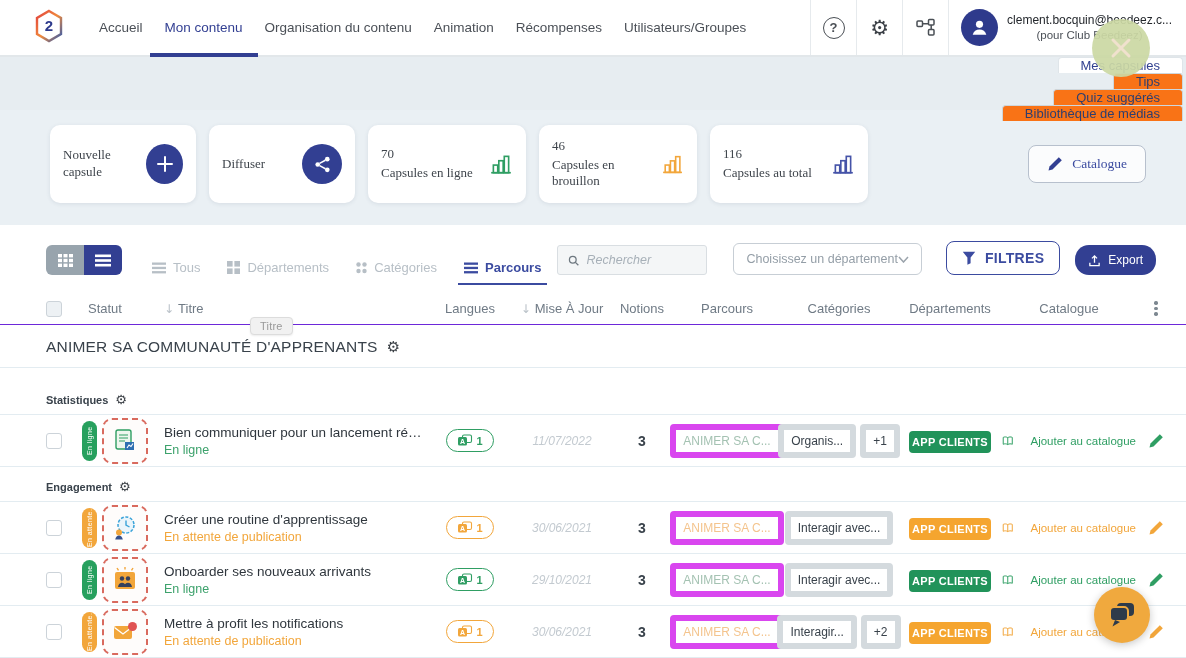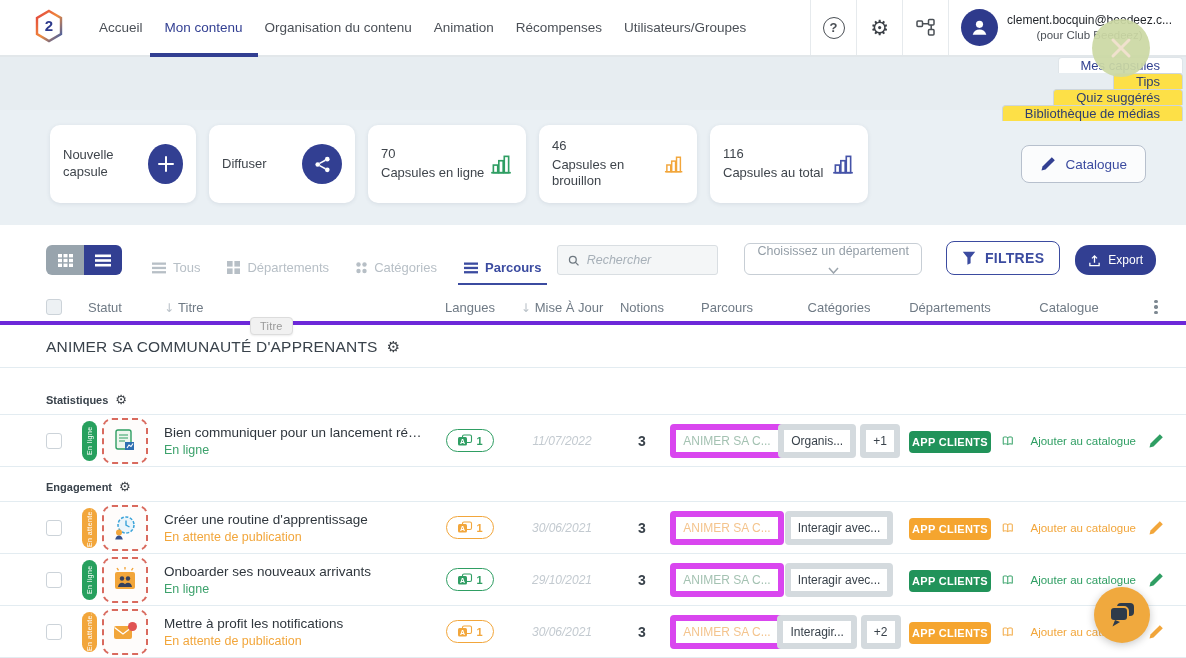--- a/index.html
+++ b/index.html
@@ -23,25 +23,25 @@
   .avatar { width:37px; height:37px; border-radius:50%; background:#2e3a8c; display:flex; align-items:center; justify-content:center; flex:0 0 auto; }
   .user-txt { text-align:center; line-height:1.25; }
   .user-email { font-size:12px; color:#23272c; }
   .user-org { font-size:11.5px; color:#4b5057; }
 
   
   .close-fab { position:absolute; top:19px; right:36px; width:58px; height:58px; border-radius:50%; background:rgba(203,216,164,.93); display:flex; align-items:center; justify-content:center; z-index:60; cursor:pointer; }
 
   
   .tabstrip { background:#e7edf1; height:53px; display:flex; align-items:flex-end; padding-left:40px;flex-direction:column; }
-  .tab { height:35px; display:flex; align-items:center; padding:0 22px; background:#fde047; border:1px solid #ced6db; border-bottom:none; border-radius:4px 4px 0 0; font-size:13px; color:#2f3e6e; margin-right:3px; cursor:pointer; white-space:nowrap; }
+  .tab { height:35px; display:flex; align-items:center; padding:0 22px; background:#f97316; border:1px solid #ced6db; border-bottom:none; border-radius:4px 4px 0 0; font-size:13px; color:#2f3e6e; margin-right:3px; cursor:pointer; white-space:nowrap; }
   .tab.active { height:43px; background:#fff; border-color:#dfe5e9; color:#2f3f8f; }
 
   
-  .band { background:#eaf0f4; padding:15px 40px 22px 50px; display:flex; align-items:center; gap:13px; }
+  .band { background:#eaf0f4; padding:15px 40px 22px 50px; display:flex; align-items:center; gap:13px;font-family:Liberation Serif, serif; }
   .card { background:#fff; border-radius:10px; box-shadow:0 1px 4px rgba(40,60,90,.10); height:78px; display:flex; align-items:center; padding:10px 13px; }
   .card.action { width:146px; justify-content:space-between; cursor:pointer; }
   .action-label { font-size:13px; color:#3f454c; line-height:1.3; }
   .action-circle { width:40px; height:40px; border-radius:50%; background:#323f92; display:flex; align-items:center; justify-content:center; }
   .card.stat { width:158px; justify-content:space-between; }
   .stat-txt { font-size:13px; color:#3f454c; line-height:1.3; }
   .stat-num { margin-bottom:2px; }
   .catalogue-btn { margin-left:auto; background:#fbfcfd; border:1px solid #b7c0cd; border-radius:8px; height:38px; padding:0 18px; display:flex; align-items:center; gap:9px; font-size:13.5px; color:#3b4ba0; cursor:pointer; }
 
   
@@ -53,27 +53,27 @@
   .vt-seg { width:38px; height:30px; display:flex; align-items:center; justify-content:center; }
   .vt-seg.grid { background:#98a4ad; }
   .vt-seg.list { background:#323f92; }
   .views { display:flex; gap:27px; margin-left:30px; }
   .view { display:flex; align-items:center; gap:7px; font-size:13px; color:#b7bfc6; position:relative; cursor:pointer; white-space:nowrap; }
   .view.active { color:#3b4ba0; font-weight:bold; }
   .view.active::after { content:""; position:absolute; left:-6px; right:-6px; bottom:-10px; height:2.5px; background:#3b4ba0; }
   .search { margin-left:16px; width:226px; height:30px; background:#f4f6f7; border:1px solid #d9dee2; border-radius:3px; display:flex; align-items:center; padding:0 10px; gap:7px; }
   .search input { border:none; outline:none; background:transparent; font-style:italic; font-size:12.5px; color:#6a737b; width:100%; font-family:inherit; }
   .search input::placeholder { color:#a7b0b8; }
-  .dept-select { margin-left:26px; width:196px; height:32px; background:#fff; border:1px solid #c7ced5; border-radius:6px; display:flex; align-items:center; justify-content:space-between; padding:0 12px; font-size:12.5px; color:#949ea7; cursor:pointer; white-space:nowrap;flex-direction:column; }
+  .dept-select { margin-left:26px; width:196px; height:32px; background:#fff; border:1px solid #c7ced5; border-radius:6px; display:flex; align-items:center; justify-content:space-between; padding:0 12px; font-size:12.5px; color:#949ea7; cursor:pointer; white-space:nowrap; }
   .filtres-btn { margin-left:24px; height:34px; background:#fff; border:1.7px solid #3b4ba0; border-radius:8px; padding:0 15px; display:flex; align-items:center; gap:9px; font-size:14px; font-weight:bold; color:#3b4ba0; letter-spacing:.3px; cursor:pointer; }
   .export-btn { margin-left:15px; height:30px; background:#323f92; border-radius:14px; padding:0 13px; display:flex; align-items:center; gap:7px; font-size:12px; color:#fff; cursor:pointer; }
 
   
   .grid-row { display:grid; grid-template-columns:40px 26px 62px minmax(0,1fr) 88px 96px 64px 106px 118px 104px 134px 40px; padding-left:36px; padding-right:10px; align-items:center; }
-  .thead { margin-top:18px; height:32px; color:#6f7a85; font-size:13px; border-bottom:4px solid #6d28d9; }
+  .thead { margin-top:18px; height:32px; color:#6f7a85; font-size:13px; border-bottom:1px solid #6d28d9; }
   .th { text-align:center; white-space:nowrap; }
   .th.left { text-align:left; }
   .th-statut { grid-column:2 / 4; justify-self:start; margin-left:12px; }
   .sort-arrow { font-family:"DejaVu Sans",sans-serif; color:#b9c1c8; margin-right:4px; font-size:12px; }
   .checkbox { width:16px; height:16px; border:1.5px solid #ccd3d9; border-radius:3px; background:#fff; margin-left:10px; cursor:pointer; }
   .checkbox.hdr { background:#edf1f4; }
   .kebab { justify-self:center; cursor:pointer; padding:2px 6px; }
   .kebab i { display:block; width:3.4px; height:3.4px; border-radius:50%; background:#7d8891; margin:2px auto; }
 
   .group-row { position:relative; display:flex; align-items:center; gap:9px; padding:13px 0 11px 46px; border-bottom:1px solid #e3ecf1; font-size:15.5px; color:#39424b; letter-spacing:.2px; }

